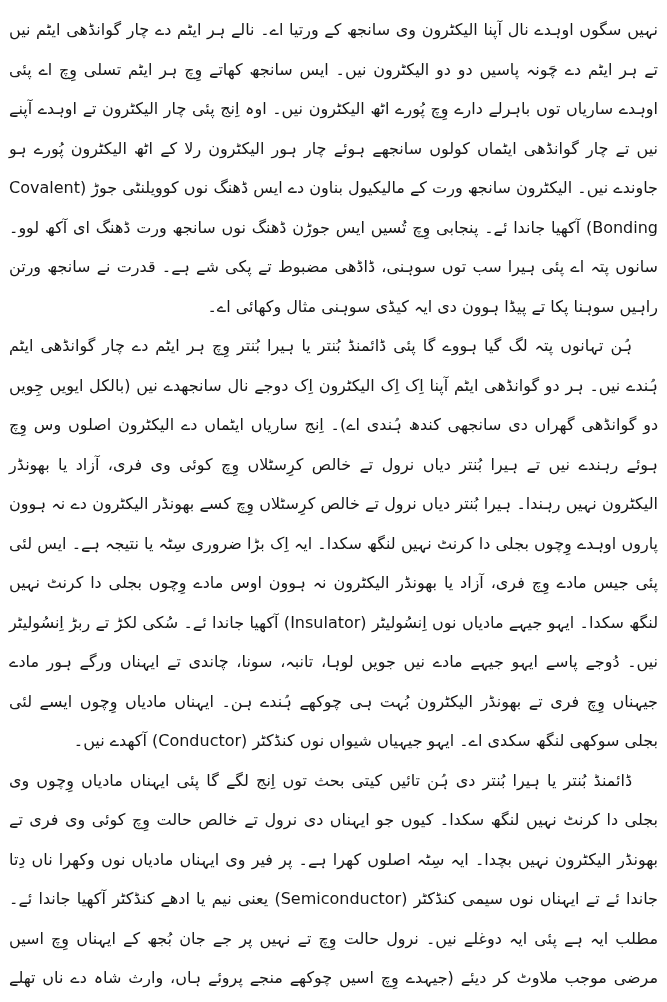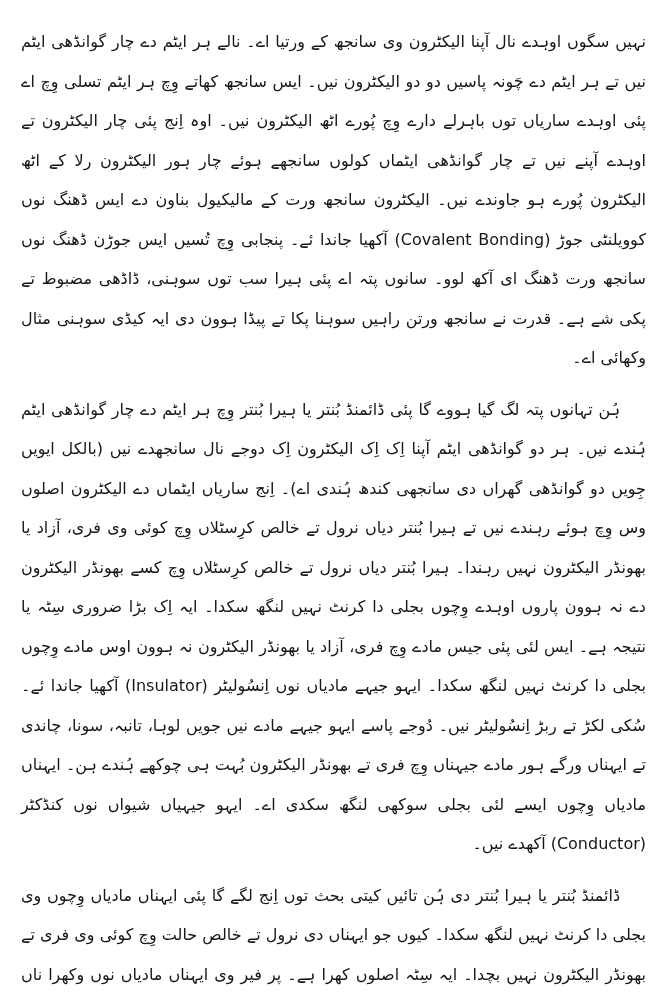--- a/index.html
+++ b/index.html
@@ -21,21 +21,21 @@
     direction: rtl;
     unicode-bidi: embed;
     font-family: "DejaVu Sans", sans-serif;
     font-size: 16px;
     line-height: 39.5px;
     color: #161616;
     text-align: justify;
     text-justify: inter-word;
   }
   .text-block p {
-    margin: 12px;
+    margin: 0;
     padding: 0;
   }
   .text-block p.indented {
     text-indent: 26px;
   }
 </style>
 </head>
 <body>
 
 <div class="page">

